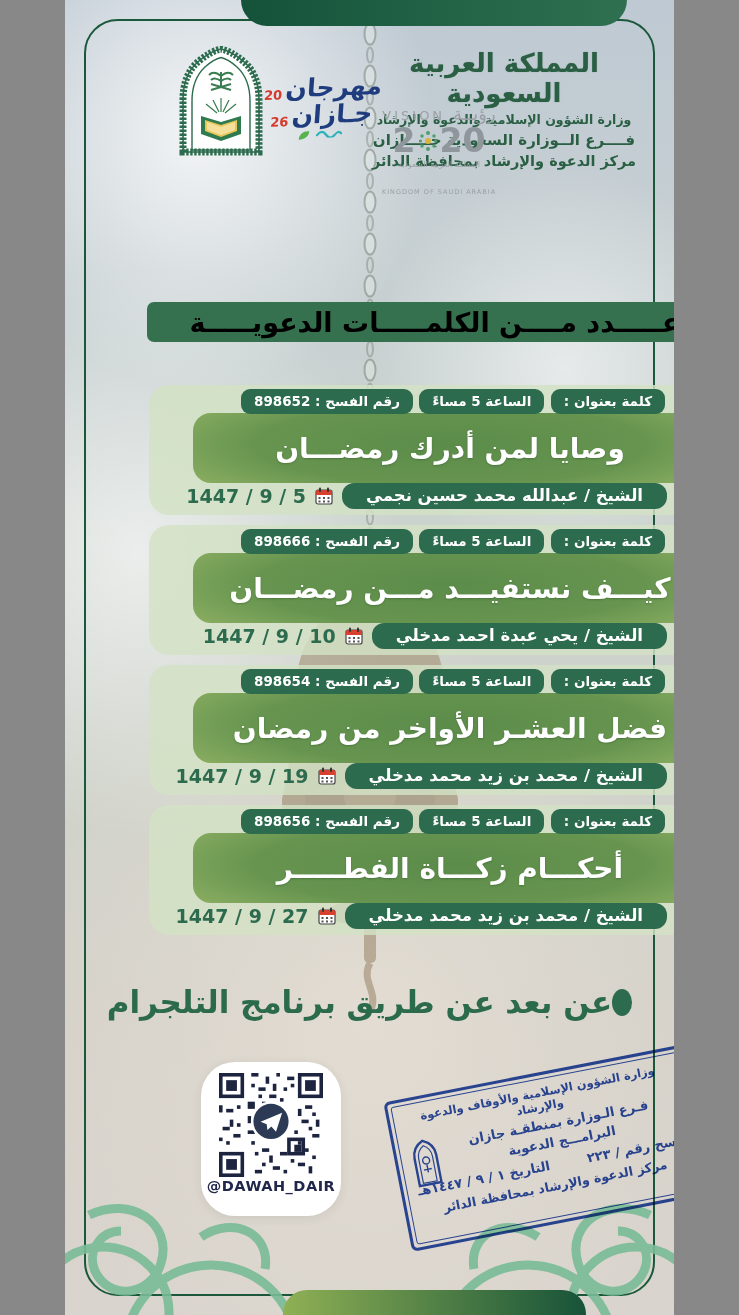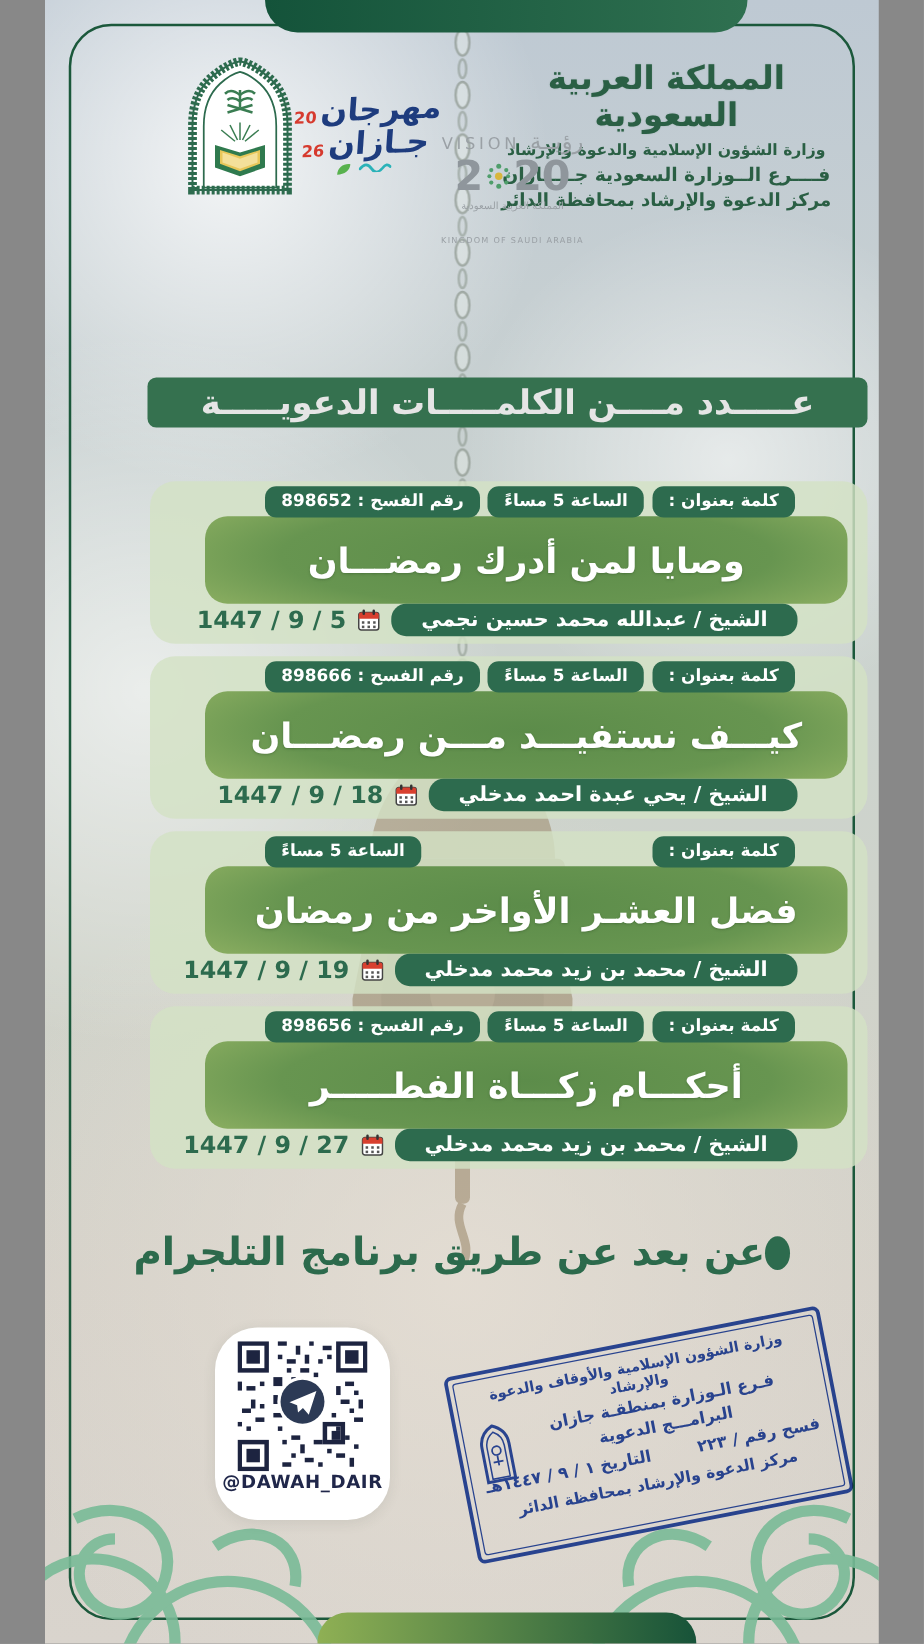--- a/index.html
+++ b/index.html
@@ -1,17 +1,17 @@
 <!DOCTYPE html>
 <html lang="ar"><head>
 <meta charset="utf-8">
 <style>
   html,body{margin:0;padding:0;background:#888;}
   .poster{
-    position:relative; width:667px; height:1315px; margin:0 auto; overflow:hidden;
+    position:relative; width:609px; height:1315px; margin:0 auto; overflow:hidden;
     font-family:"DejaVu Sans",sans-serif;
     background:
       radial-gradient(55% 28% at 22% 10%, rgba(255,255,255,.80), rgba(255,255,255,0) 70%),
       radial-gradient(45% 22% at 82% 28%, rgba(255,255,255,.55), rgba(255,255,255,0) 70%),
       radial-gradient(60% 30% at 12% 42%, rgba(255,255,255,.60), rgba(255,255,255,0) 72%),
       radial-gradient(75% 38% at 50% 78%, rgba(229,222,212,.85), rgba(229,222,212,0) 78%),
       linear-gradient(180deg,#bec9d3 0%,#c6cfd2 18%,#cbd3cf 38%,#cfd3ca 58%,#d5d1c9 78%,#d9d4cd 100%);
   }
   .poster *{box-sizing:border-box;}
 
@@ -52,21 +52,21 @@
 
   .ministry-logo{position:absolute; left:108px; top:46px; z-index:5;}
 
   
   .intro{position:absolute; top:170px; left:40px; right:40px; z-index:5; direction:rtl; text-align:center; color:#2c6a4c;}
   .intro-l1{font-size:26px; font-weight:bold;}
   .intro-l2{font-size:30px; font-weight:bold; margin-top:8px;}
   .intro-l3{font-size:22px; font-weight:bold; margin-top:13px;}
 
   .banner{position:absolute; top:302px; left:82px; width:576px; height:40px; z-index:5;
-    background:#35714f; border-radius:7px; color:#e5e5e5; font-size:27px; font-weight:bold;
+    background:#35714f; border-radius:7px; color:#000000; font-size:27px; font-weight:bold;
     display:flex; align-items:center; justify-content:center; direction:rtl;}
 
   
   .cards{position:absolute; top:385px; left:84px; width:574px; z-index:5; display:flex; flex-direction:column; gap:10px;}
   .card{position:relative; height:130px; border-radius:20px; background:rgba(211,226,197,.82);}
   .pill-row{position:absolute; top:4px; left:0; right:0; display:flex; direction:rtl; justify-content:space-between;
     padding:0 58px 0 92px; z-index:2;}
   .pill{background:#2d6b4e; color:#fff; font-size:13.5px; font-weight:bold; border-radius:9px;
     padding:4px 13px 5px; white-space:nowrap; direction:rtl;}
   .title-band{position:absolute; top:28px; left:44px; right:16px; height:70px; border-radius:18px;
@@ -279,28 +279,29 @@
           <rect x="12" y="0.5" width="2" height="4.5" rx="1" fill="#333"></rect>
           <g fill="#555">
               <rect x="3.5" y="10" width="2" height="2"></rect>
               <rect x="8" y="10" width="2" height="2"></rect>
               <rect x="12.5" y="10" width="2" height="2"></rect>
               <rect x="3.5" y="13.5" width="2" height="2"></rect>
               <rect x="8" y="13.5" width="2" height="2"></rect>
               <rect x="12.5" y="13.5" width="2" height="2"></rect>
             </g>
         </svg>
-        <span class="date">18 / 9 / 1447</span>
+        <span class="date">10 / 9 / 1447</span>
       </div>
     </div>
 
     <div class="card">
       <div class="pill-row">
         <span class="pill">كلمة  بعنوان :</span>
         <span class="pill">الساعة 5 مساءً</span>
+        <span class="pill">رقم الفسح : 898654</span>
       </div>
       <div class="title-band">
         <span class="card-title">فضل العشـر الأواخر من رمضان</span>
       </div>
       <div class="sheikh-row">
         <span class="sheikh-pill">الشيخ / محمد بن زيد محمد مدخلي</span>
         <svg width="18" height="18" viewBox="0 0 18 18" aria-hidden="true">
           <rect x="1" y="3" width="16" height="14" rx="2" fill="#fff" stroke="#444" stroke-width="1.2"></rect>
           <path d="M1,5 a2,2 0 0 1 2,-2 h12 a2,2 0 0 1 2,2 v3 h-16 Z" fill="#d8402f"></path>
           <rect x="4" y="0.5" width="2" height="4.5" rx="1" fill="#333"></rect>

